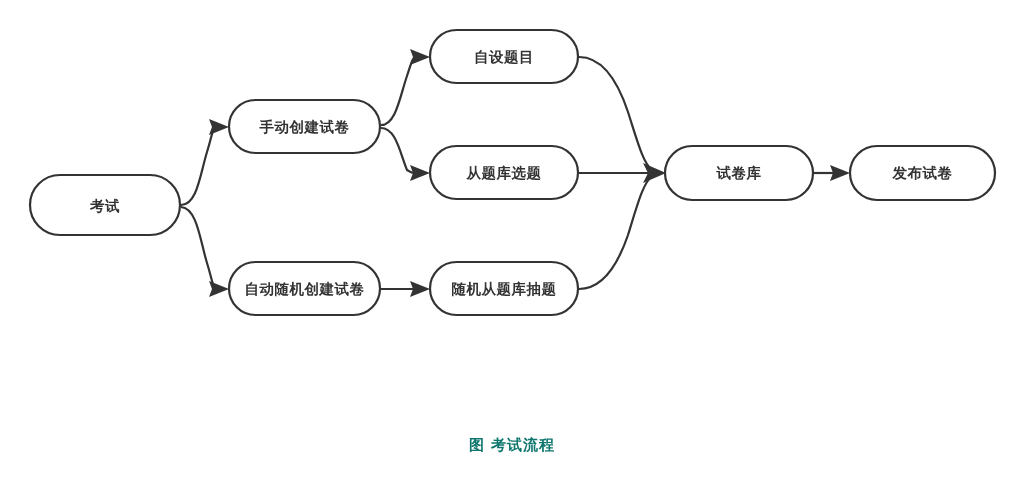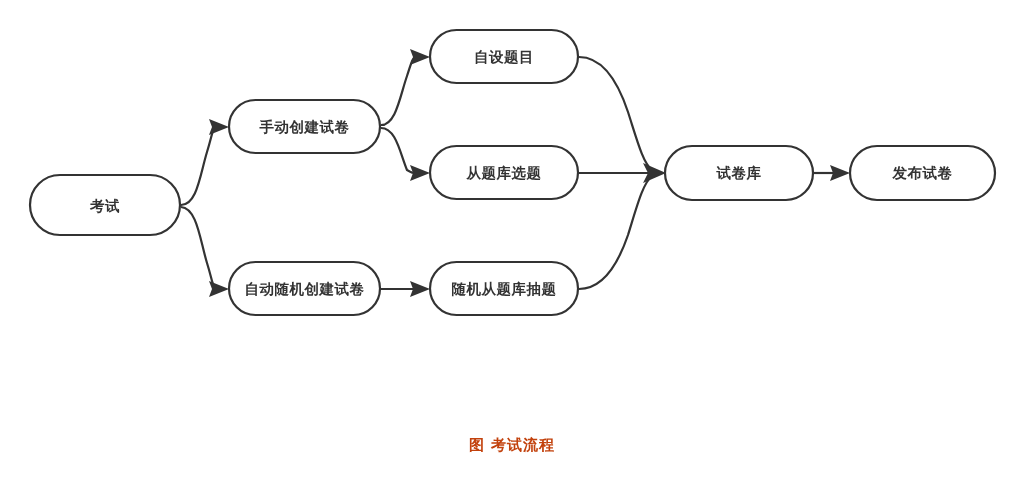--- a/index.html
+++ b/index.html
@@ -54,21 +54,21 @@
   }
   .caption {
     position: absolute;
     left: 0;
     width: 1024px;
     top: 436px;
     text-align: center;
     font-family: "DejaVu Sans", "Liberation Sans", sans-serif;
     font-size: 15px;
     font-weight: 700;
-    color: #c2410c;
+    color: #0f766e;
     letter-spacing: 1px;
   }
 </style>
 </head>
 <body>
 
 <div id="diagram-root">
 
   <svg id="flow-svg" viewBox="0 0 1024 499">
 

